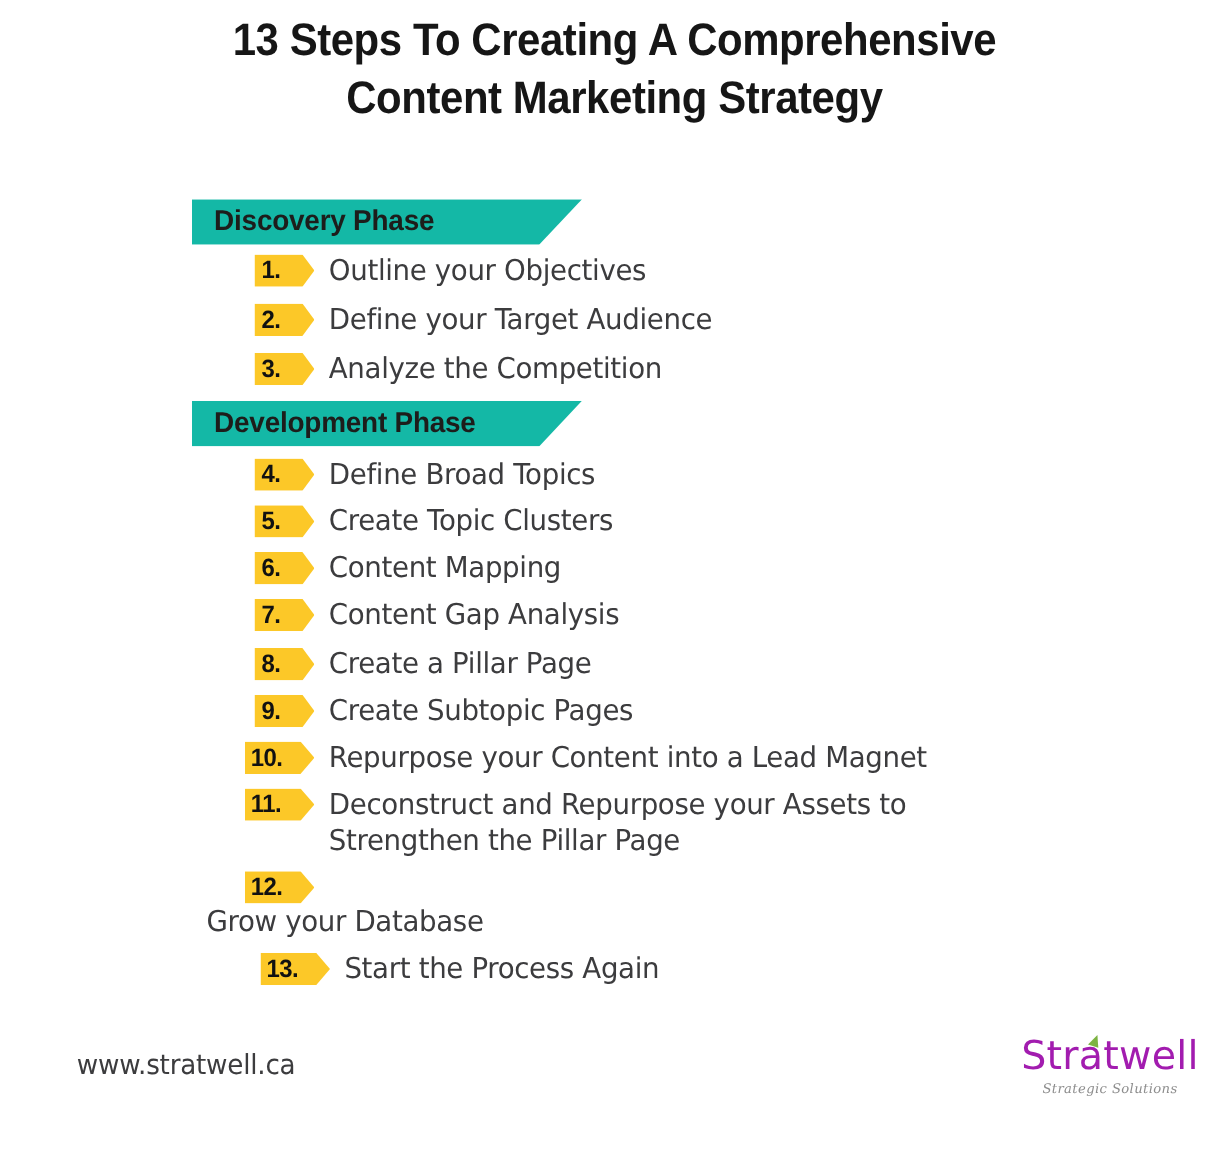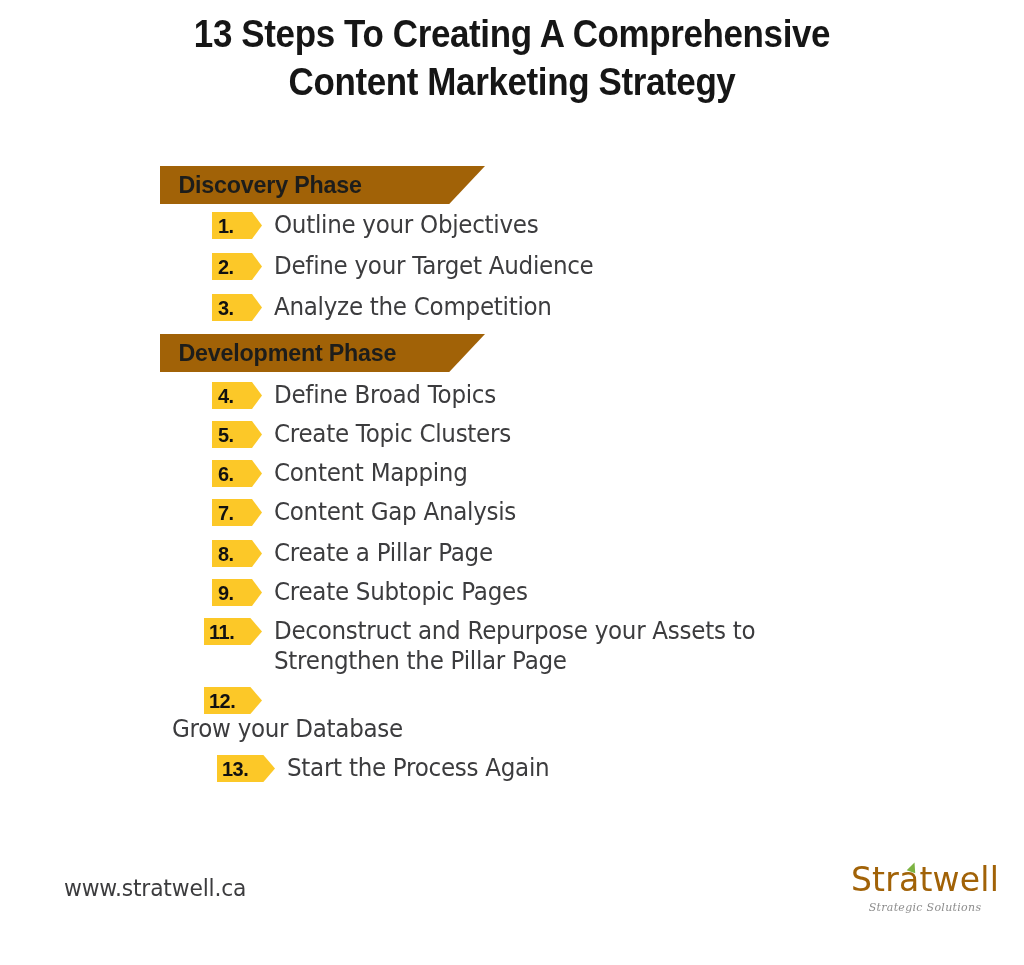--- a/index.html
+++ b/index.html
@@ -39,21 +39,21 @@
     padding-left: 160px;
   }
 
   .phase { margin: 0; }
 
   
   .phase-banner {
     position: relative;
     width: 325px;
     height: 38px;
-    background: #a16207;
+    background: #14b8a6;
     -webkit-clip-path: polygon(0 0, 100% 0, 89% 100%, 0 100%);
     clip-path: polygon(0 0, 100% 0, 89% 100%, 0 100%);
     display: flex;
     align-items: center;
   }
   .phase-banner-label {
     font-family: "Liberation Sans", sans-serif;
     font-weight: 700;
     font-size: 24px;
     line-height: 1;
@@ -139,21 +139,21 @@
     width: 170px;
     text-align: center;
   }
   .logo-word {
     position: relative;
     display: inline-block;
     font-family: "DejaVu Sans", sans-serif;
     font-weight: 400;
     font-size: 33px;
     line-height: 38px;
-    color: #a16207;
+    color: #a21caf;
     letter-spacing: 0.2px;
   }
   .logo-leaf {
     position: absolute;
     left: 57px;
     top: 1px;
     width: 0;
     height: 0;
     border-left: 5px solid transparent;
     border-right: 4px solid transparent;
@@ -247,20 +247,26 @@
         <div class="step-text" style="margin-left:12px;">Create a Pillar Page</div>
       </div>
       <div class="step-row" style="margin-top:9px;">
         <div class="step-badge" style="margin-left:52px;margin-top:2px;">
           <span class="step-badge-num">9.</span>
         </div>
         <div class="step-text" style="margin-left:12px;">Create Subtopic Pages</div>
       </div>
       <div class="step-row" style="margin-top:9px;">
         <div class="step-badge wide" style="margin-left:44px;margin-top:2px;">
+          <span class="step-badge-num">10.</span>
+        </div>
+        <div class="step-text" style="margin-left:12px;">Repurpose your Content into a Lead Magnet</div>
+      </div>
+      <div class="step-row" style="margin-top:9px;">
+        <div class="step-badge wide" style="margin-left:44px;margin-top:2px;">
           <span class="step-badge-num">11.</span>
         </div>
         <div class="step-text" style="margin-left:12px;">Deconstruct and Repurpose your Assets to
  Strengthen the Pillar Page</div>
       </div>
       <div class="step-row" style="margin-top:9px;flex-direction:column;">
         <div class="step-badge wide" style="margin-left:44px;margin-top:2px;">
           <span class="step-badge-num">12.</span>
         </div>
         <div class="step-text" style="margin-left:12px;">Grow your Database</div>

